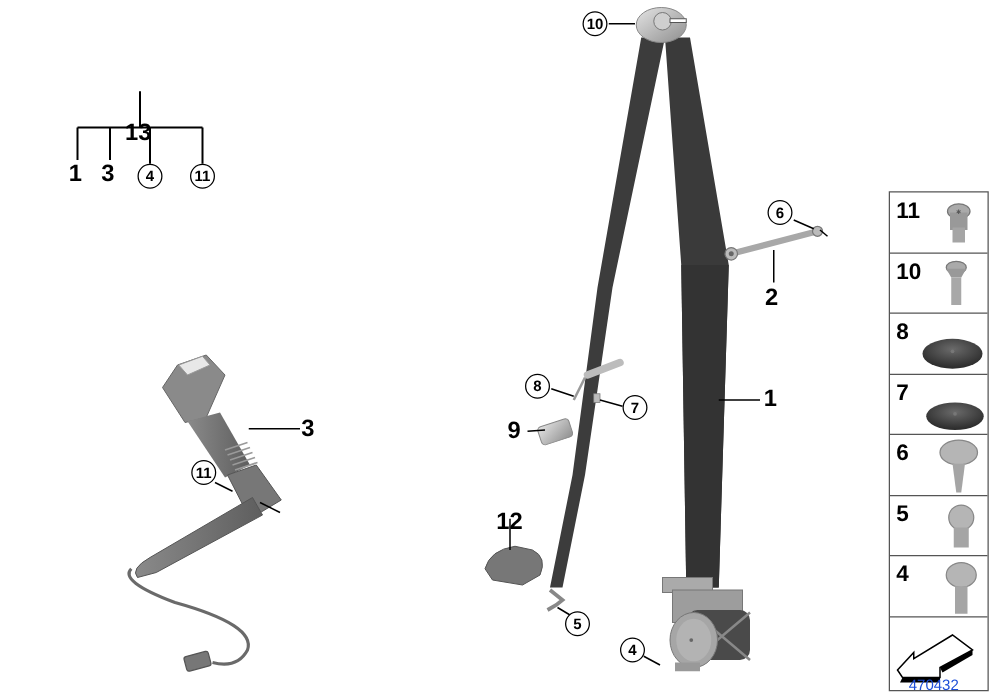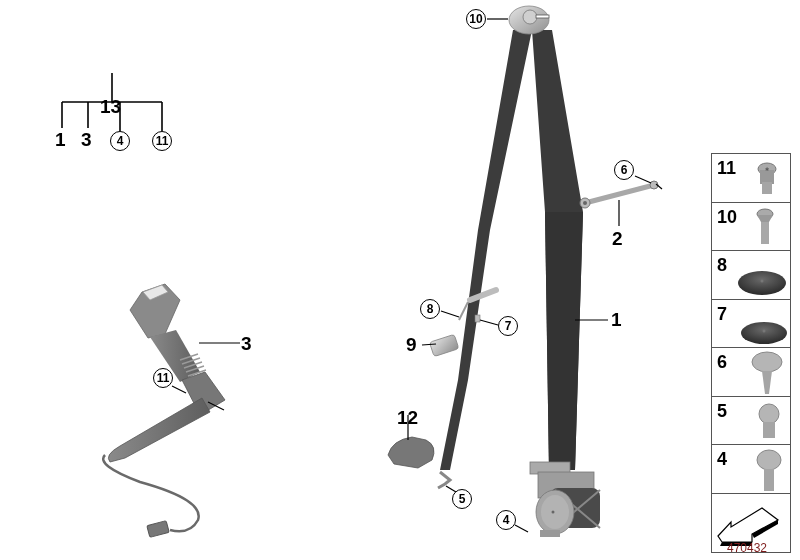--- a/index.html
+++ b/index.html
@@ -6,21 +6,21 @@
   body { width:800px; height:560px; position:relative; overflow:hidden; font-family:"Liberation Sans", sans-serif; }
   .num { position:absolute; font-family:"Liberation Sans", sans-serif; font-weight:bold; color:#000; line-height:1; }
   .big { font-size:19px; }
   .circ { position:absolute; width:20px; height:20px; border:1.6px solid #000; border-radius:50%; box-sizing:border-box; font-size:12px; font-weight:bold; display:flex; align-items:center; justify-content:center; background:#fff; font-family:"Liberation Sans", sans-serif; }
   svg.art { position:absolute; left:0; top:0; }
   .legend { position:absolute; left:711px; top:153px; width:80px; border:1px solid #555; box-sizing:border-box; background:#fff; }
   .cell { position:relative; height:48.5px; border-bottom:1px solid #555; box-sizing:border-box; }
   .cell:last-child { border-bottom:none; height:58px; }
   .cell .lbl { position:absolute; left:5px; top:4px; font-size:18px; font-weight:bold; }
   .cell svg { position:absolute; left:0; top:0; }
-  .diagram-id { position:absolute; left:727px; top:541px; font-size:12px; color:#7f1d1d; }
+  .diagram-id { position:absolute; left:727px; top:541px; font-size:12px; color:#1d4ed8; }
 </style>
 </head>
 <body>
 
 <svg class="art" width="800" height="560" viewBox="0 0 800 560">
   <defs>
     <linearGradient id="metalG" x1="0" y1="0" x2="1" y2="1">
       <stop offset="0" stop-color="#e4e4e4"></stop>
         <stop offset="1" stop-color="#8f8f8f"></stop>
     </linearGradient>

